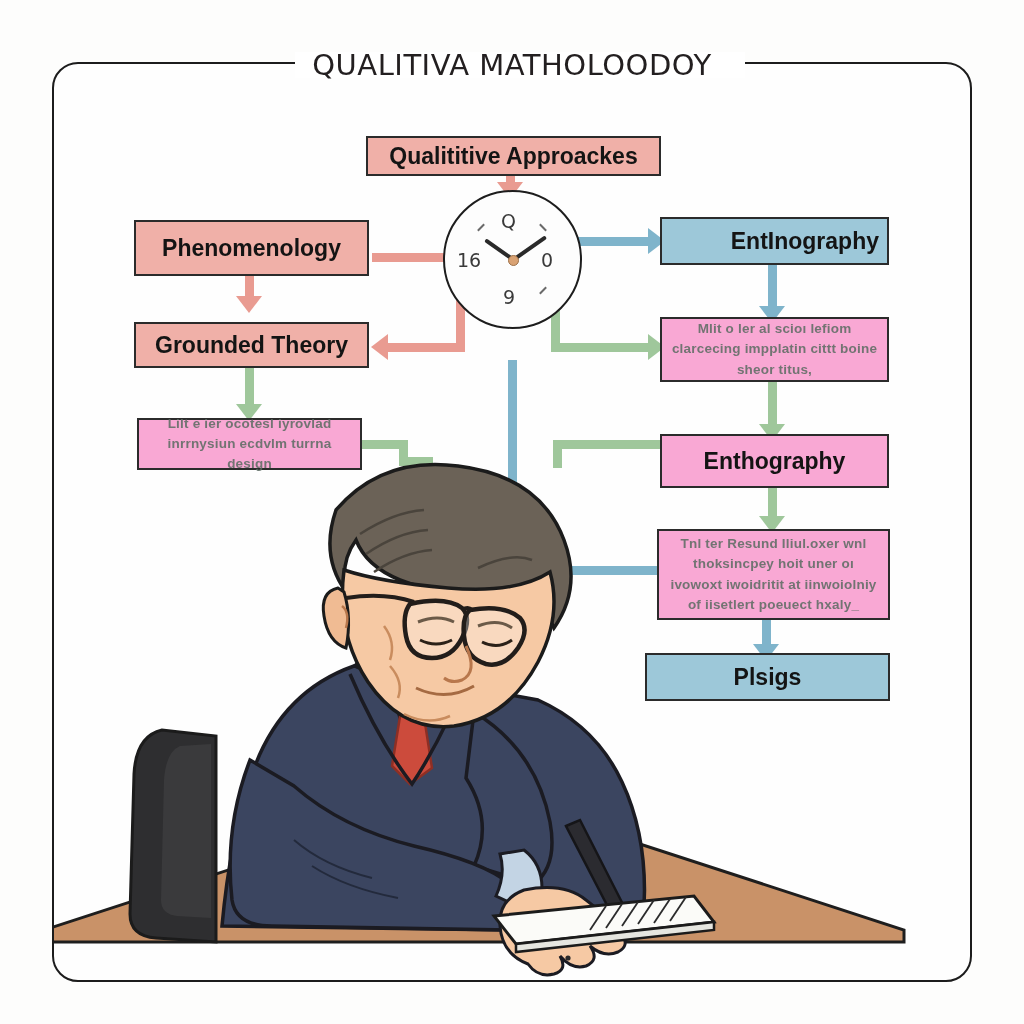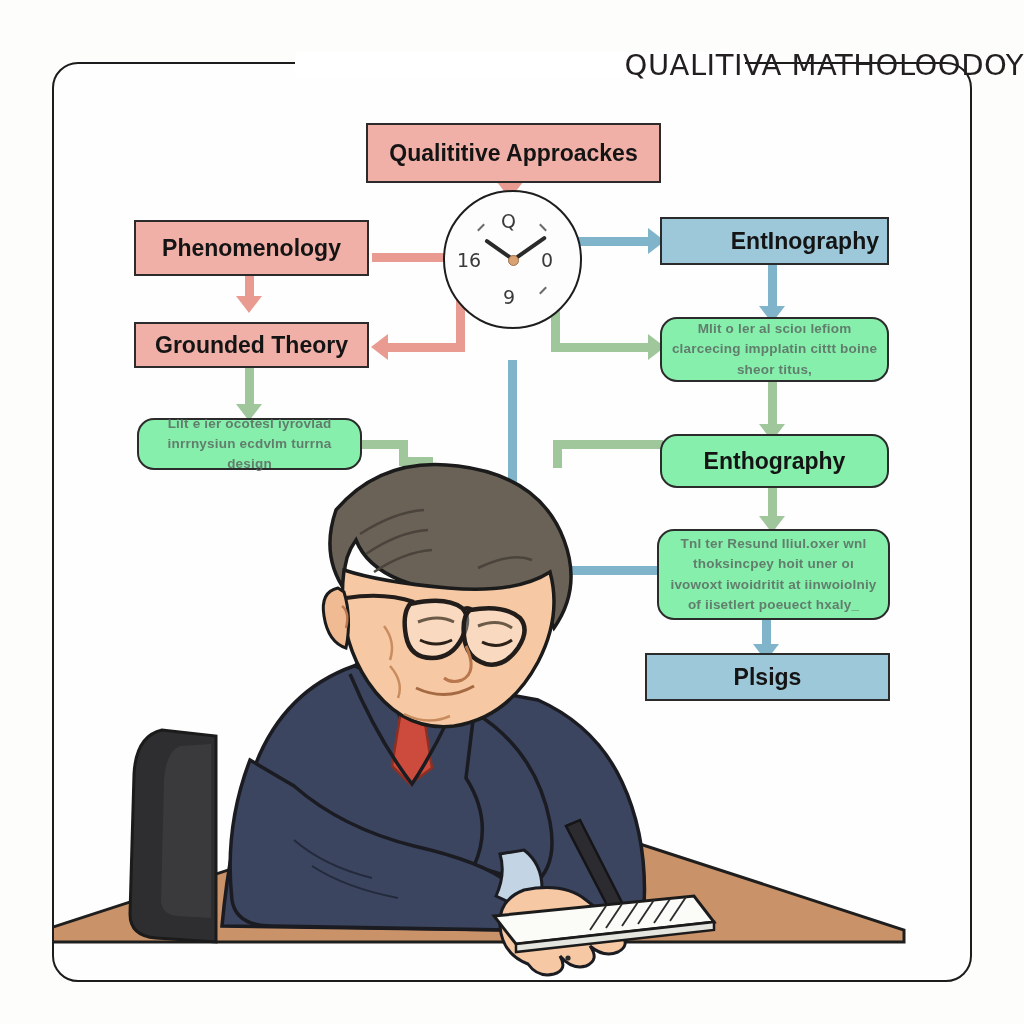--- a/index.html
+++ b/index.html
@@ -15,36 +15,36 @@
   #frame{
     position:absolute;left:52px;top:62px;width:920px;height:920px;
     border:2px solid #1c1c1c;border-radius:26px;background:#fefefe;
     box-sizing:border-box;
   }
   
   #title-gap{
     position:absolute;left:295px;top:52px;width:450px;height:26px;background:#ffffff;
   }
   #title{
-    position:absolute;left:0;top:48px;width:1024px;text-align:right;
+    position:absolute;left:0;top:48px;width:1024px;text-align:center;
     font-size:29px;letter-spacing:.5px;color:#231f20;font-weight:400;
     font-family:"DejaVu Sans", sans-serif;
   }
 
   
   .box{
     position:absolute;box-sizing:border-box;
     border:2px solid #2b2b2b;
     display:flex;align-items:center;justify-content:center;
     text-align:center;padding:4px 8px;
   }
   .box .lbl{display:block;width:100%;}
   .pink{background:#f0b0a8;}
   .blue{background:#9dc8d9;}
-  .green{background:#86efac;border-radius:17px;}
+  .green{background:#f9a8d4;}
   .heading{font-weight:bold;color:#141414;font-size:23px;}
   .body-txt{
     color:#5b6b62;font-size:13.5px;line-height:1.5;
     font-weight:600;letter-spacing:.2px;filter:blur(.35px);opacity:.85;
   }
 
   
   .ln{position:absolute;}
   .h-pink{background:#e99b91;height:9px;}
   .v-pink{background:#e99b91;width:9px;}
@@ -138,21 +138,21 @@
 
     <div class="tick" style="left:35px;top:31px;transform:rotate(45deg);"></div>
     <div class="tick" style="left:97px;top:31px;transform:rotate(-45deg);"></div>
     <div class="tick" style="left:97px;top:94px;transform:rotate(45deg);"></div>
 
     <div class="hand" style="left:50%;top:50%;width:40px;height:3.5px;margin-top:-1.75px;transform:rotate(-35deg);"></div>
     <div class="hand" style="left:50%;top:50%;width:34px;height:3.5px;margin-top:-1.75px;transform:rotate(-145deg);"></div>
     <div class="pin"></div>
   </div>
 
-  <div class="box pink" style="left:366px;top:123px;width:295px;height:60px;">
+  <div class="box pink" style="left:366px;top:136px;width:295px;height:40px;">
     <span class="lbl heading">Qualititive Approackes</span>
   </div>
 
   <div class="box pink" style="left:134px;top:220px;width:235px;height:56px;">
     <span class="lbl heading">Phenomenology</span>
   </div>
 
   <div class="box pink" style="left:134px;top:322px;width:235px;height:46px;">
     <span class="lbl heading">Grounded Theory</span>
   </div>

